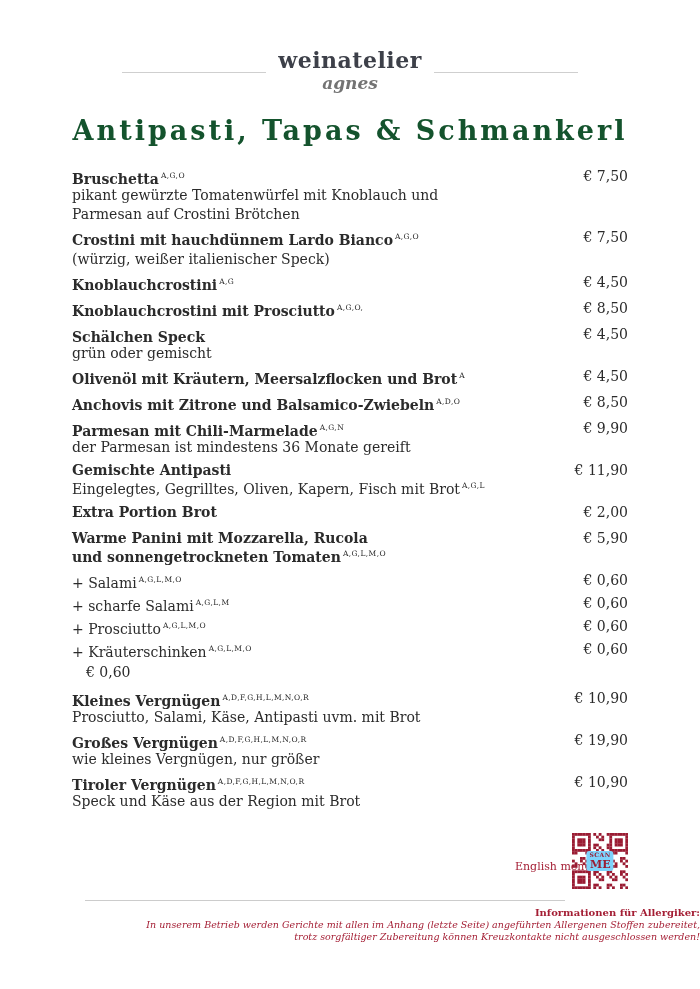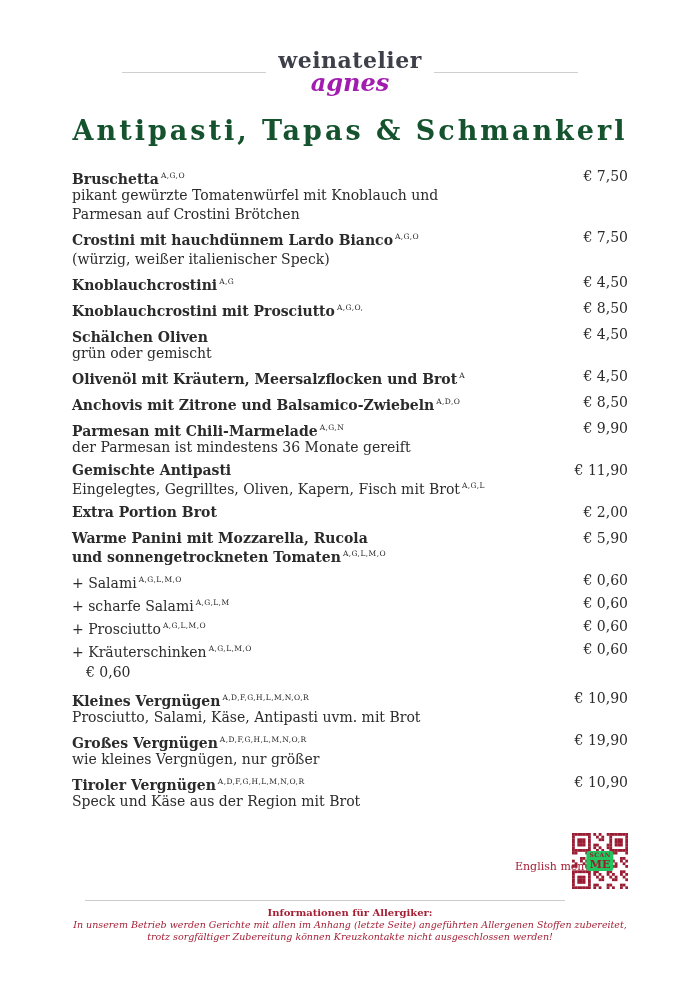--- a/index.html
+++ b/index.html
@@ -3,21 +3,21 @@
 <meta charset="utf-8">
 <style>
   html,body { margin:0; padding:0; background:#ffffff; }
   .page {
     position:relative; width:700px; height:989px; background:#ffffff;
     font-family:"DejaVu Serif", serif; color:#2b2b2b; overflow:hidden;
   }
   
   .header { position:relative; padding-top:48px; text-align:center; }
   .logo-main { font-size:22px; font-weight:bold; color:#3d4049; line-height:24px; letter-spacing:0.5px; }
-  .logo-sub  { font-size:24px; font-weight:bold; font-style:italic; color:#a21caf; line-height:22px; }
+  .logo-sub  { font-size:17px; font-weight:bold; font-style:italic; color:#737373; line-height:22px; }
   .header-rule { position:absolute; top:72px; height:1px; background:#cfcfcf; width:144px; }
   .header-rule.left  { left:122px; }
   .header-rule.right { right:122px; }
   .page-title {
     margin-top:22px; text-align:center; font-size:27px; font-weight:bold;
     color:#14532d; letter-spacing:3px; line-height:30px;
   }
   
   .menu { margin:22px 72px 4px 72px; }
   .item { display:flex; justify-content:space-between; align-items:flex-start; margin-bottom:7px; }
@@ -31,28 +31,28 @@
   .item.addon .name { font-weight:normal; }
   .item.group-gap { margin-top:10px; }
   
   .qr-label {
     position:absolute; top:860px; right:65px; width:120px; 
     font-size:11px; color:#a41e34; line-height:13px;
   }
   .qr-box { position:absolute; top:833px; right:72px; width:56px; height:56px; }
   .qr-center {
     position:absolute; left:50%; top:50%; transform:translate(-50%,-50%);
-    background:#22c55e; border-radius:3px; padding:1px 3px; text-align:center;
+    background:#7dd3fc; border-radius:3px; padding:1px 3px; text-align:right;
     color:#9a1c33; line-height:1;
   }
   .qr-center .l1 { font-size:6px; font-weight:bold; letter-spacing:0.5px; display:block; }
   .qr-center .l2 { font-size:11px; font-weight:bold; display:block; margin-top:1px; }
   
   .footer-rule { position:absolute; top:900px; left:85px; width:480px; height:1px; background:#cccccc; }
-  .footer { position:absolute; top:906px; left:0; width:700px; text-align:center; color:#a41e34; }
+  .footer { position:absolute; top:906px; left:0; width:700px; text-align:right; color:#a41e34; }
   .footer-heading { font-size:10px; font-weight:bold; line-height:13px; }
   .footer-line { font-size:9.5px; line-height:12px;font-style:italic; }
 </style>
 </head>
 <body>
 
 <div class="page">
 
   <div class="header">
     <div class="header-rule left"></div>
@@ -91,21 +91,21 @@
 
     <div class="item">
       <div class="left">
           <div class="name"><span class="nm">Knoblauchcrostini mit Prosciutto</span><sup>A,G,O,</sup></div>
         </div>
       <div class="price">€ 8,50</div>
     </div>
 
     <div class="item">
       <div class="left">
-          <div class="name"><span class="nm">Schälchen Oliven</span><sup></sup></div>
+          <div class="name"><span class="nm">Schälchen Speck</span><sup></sup></div>
       <div class="desc"><span>grün oder gemischt</span></div>
         </div>
       <div class="price">€ 4,50</div>
     </div>
 
     <div class="item">
       <div class="left">
           <div class="name"><span class="nm">Olivenöl mit Kräutern, Meersalzflocken und Brot</span><sup>A</sup></div>
         </div>
       <div class="price">€ 4,50</div>

